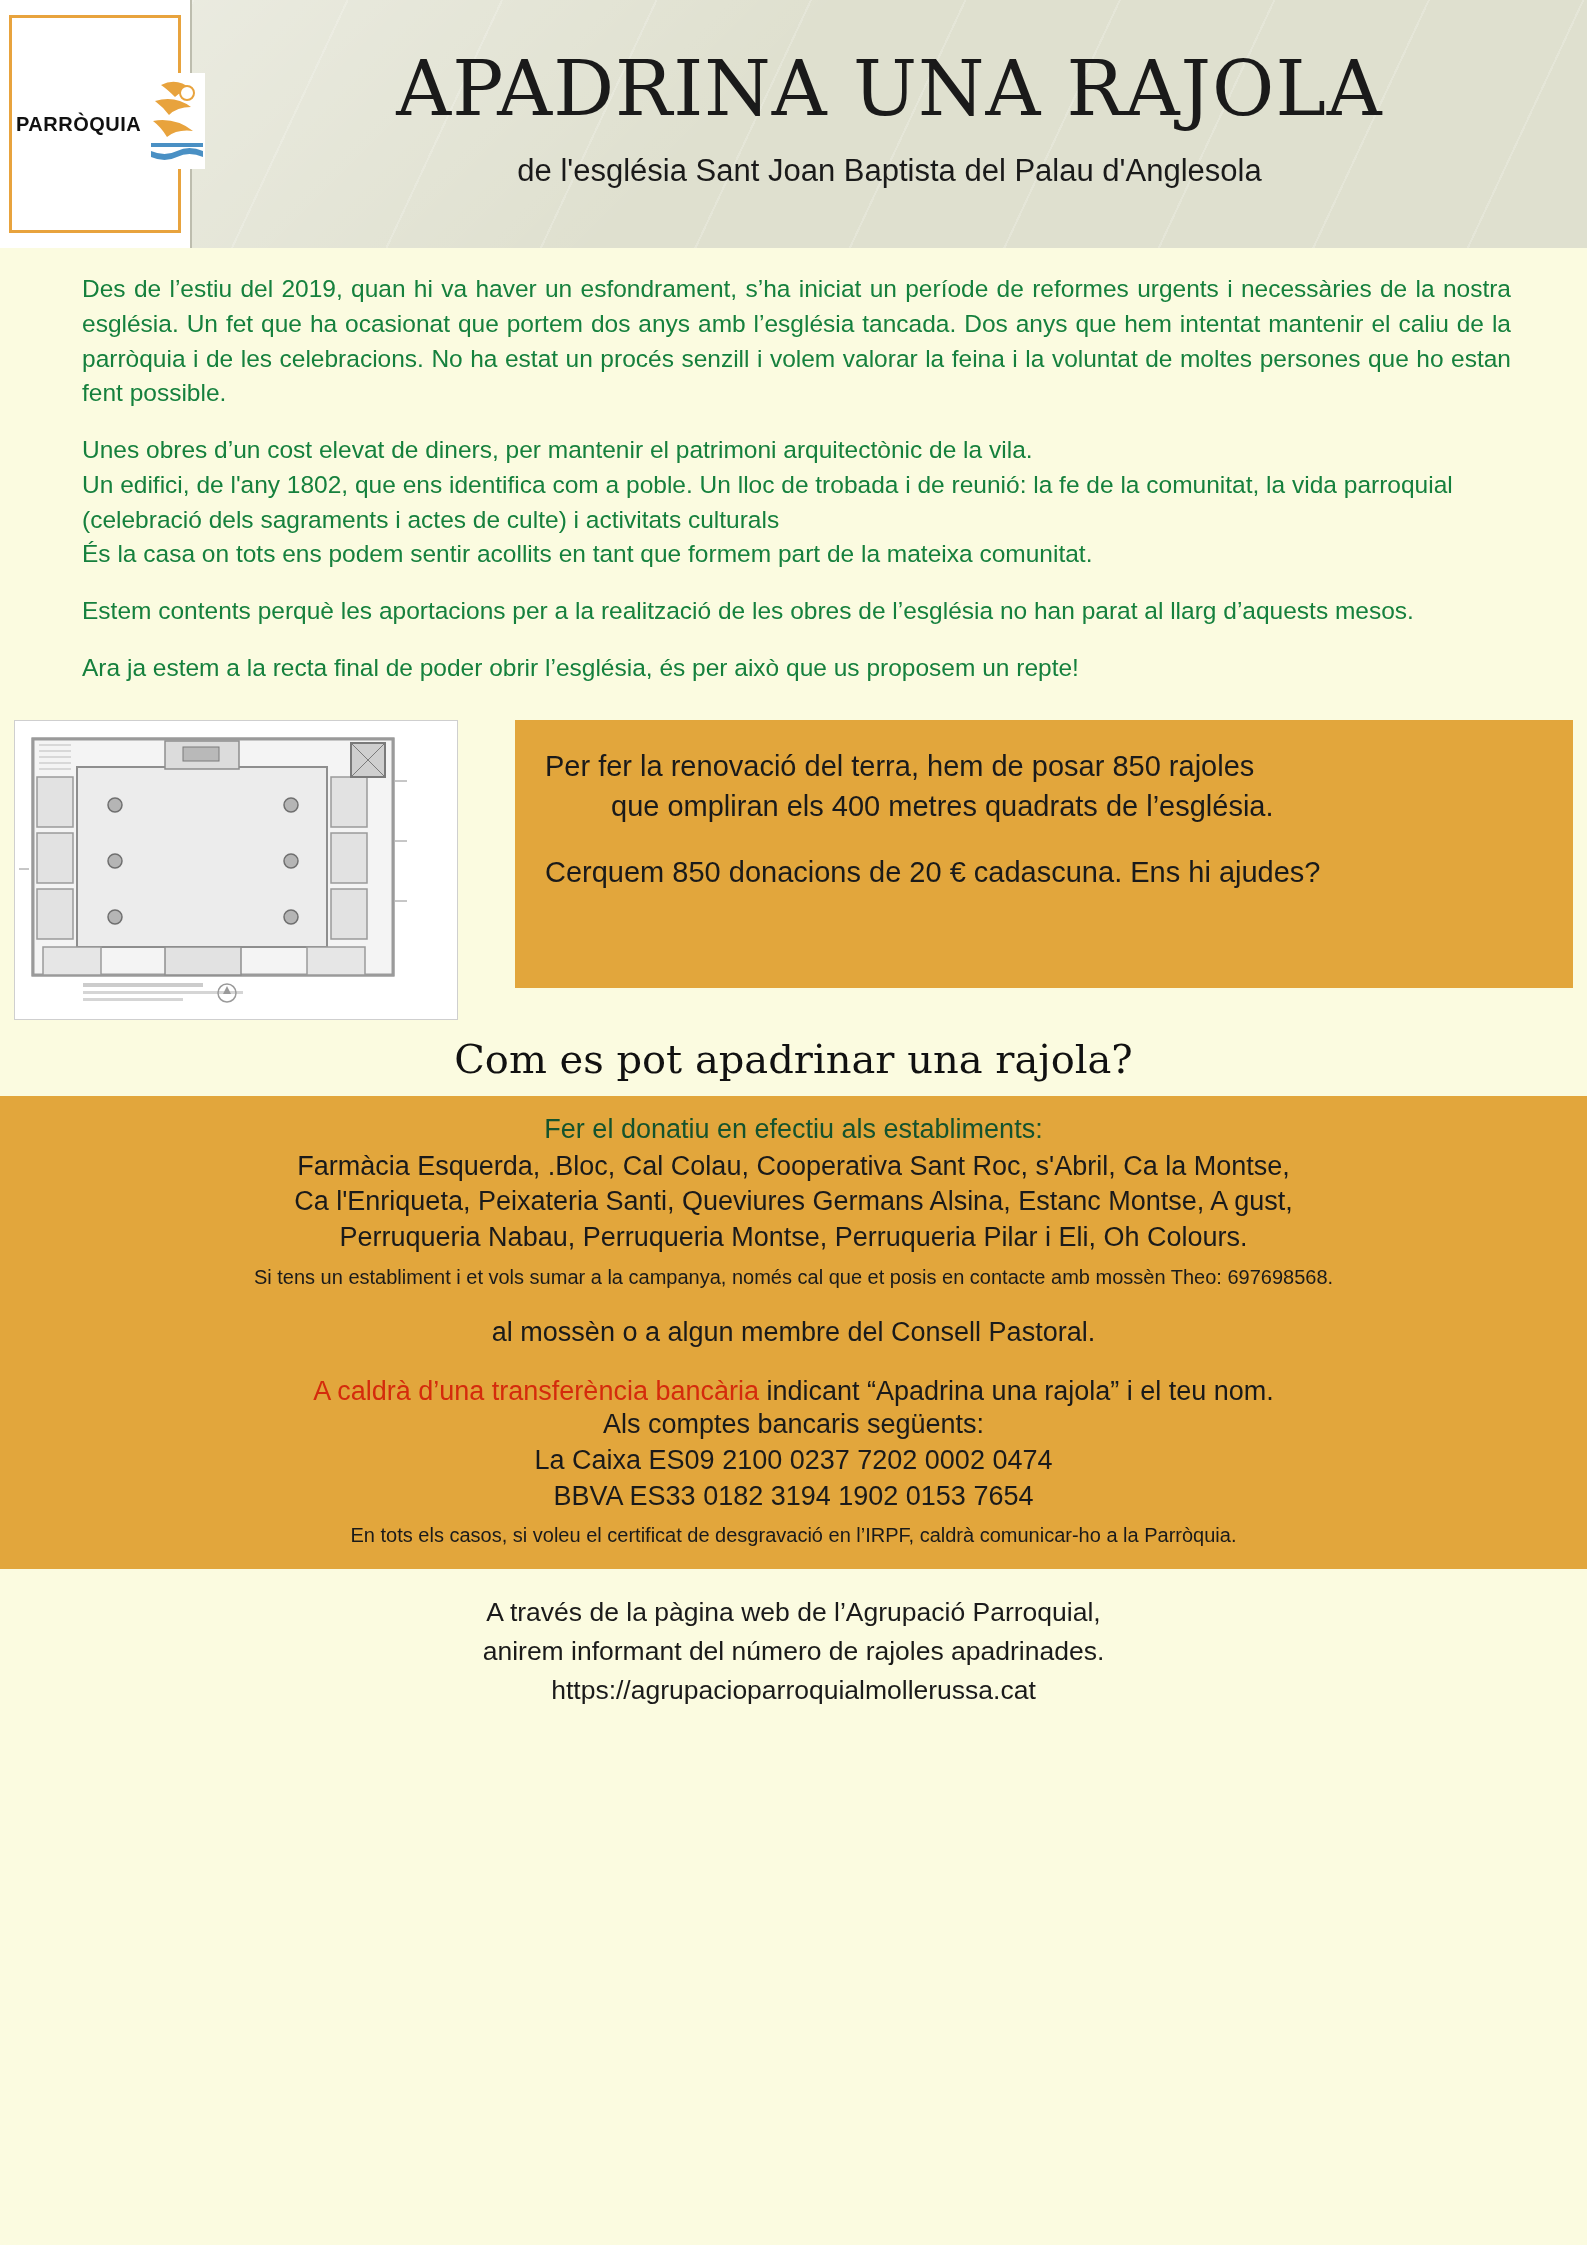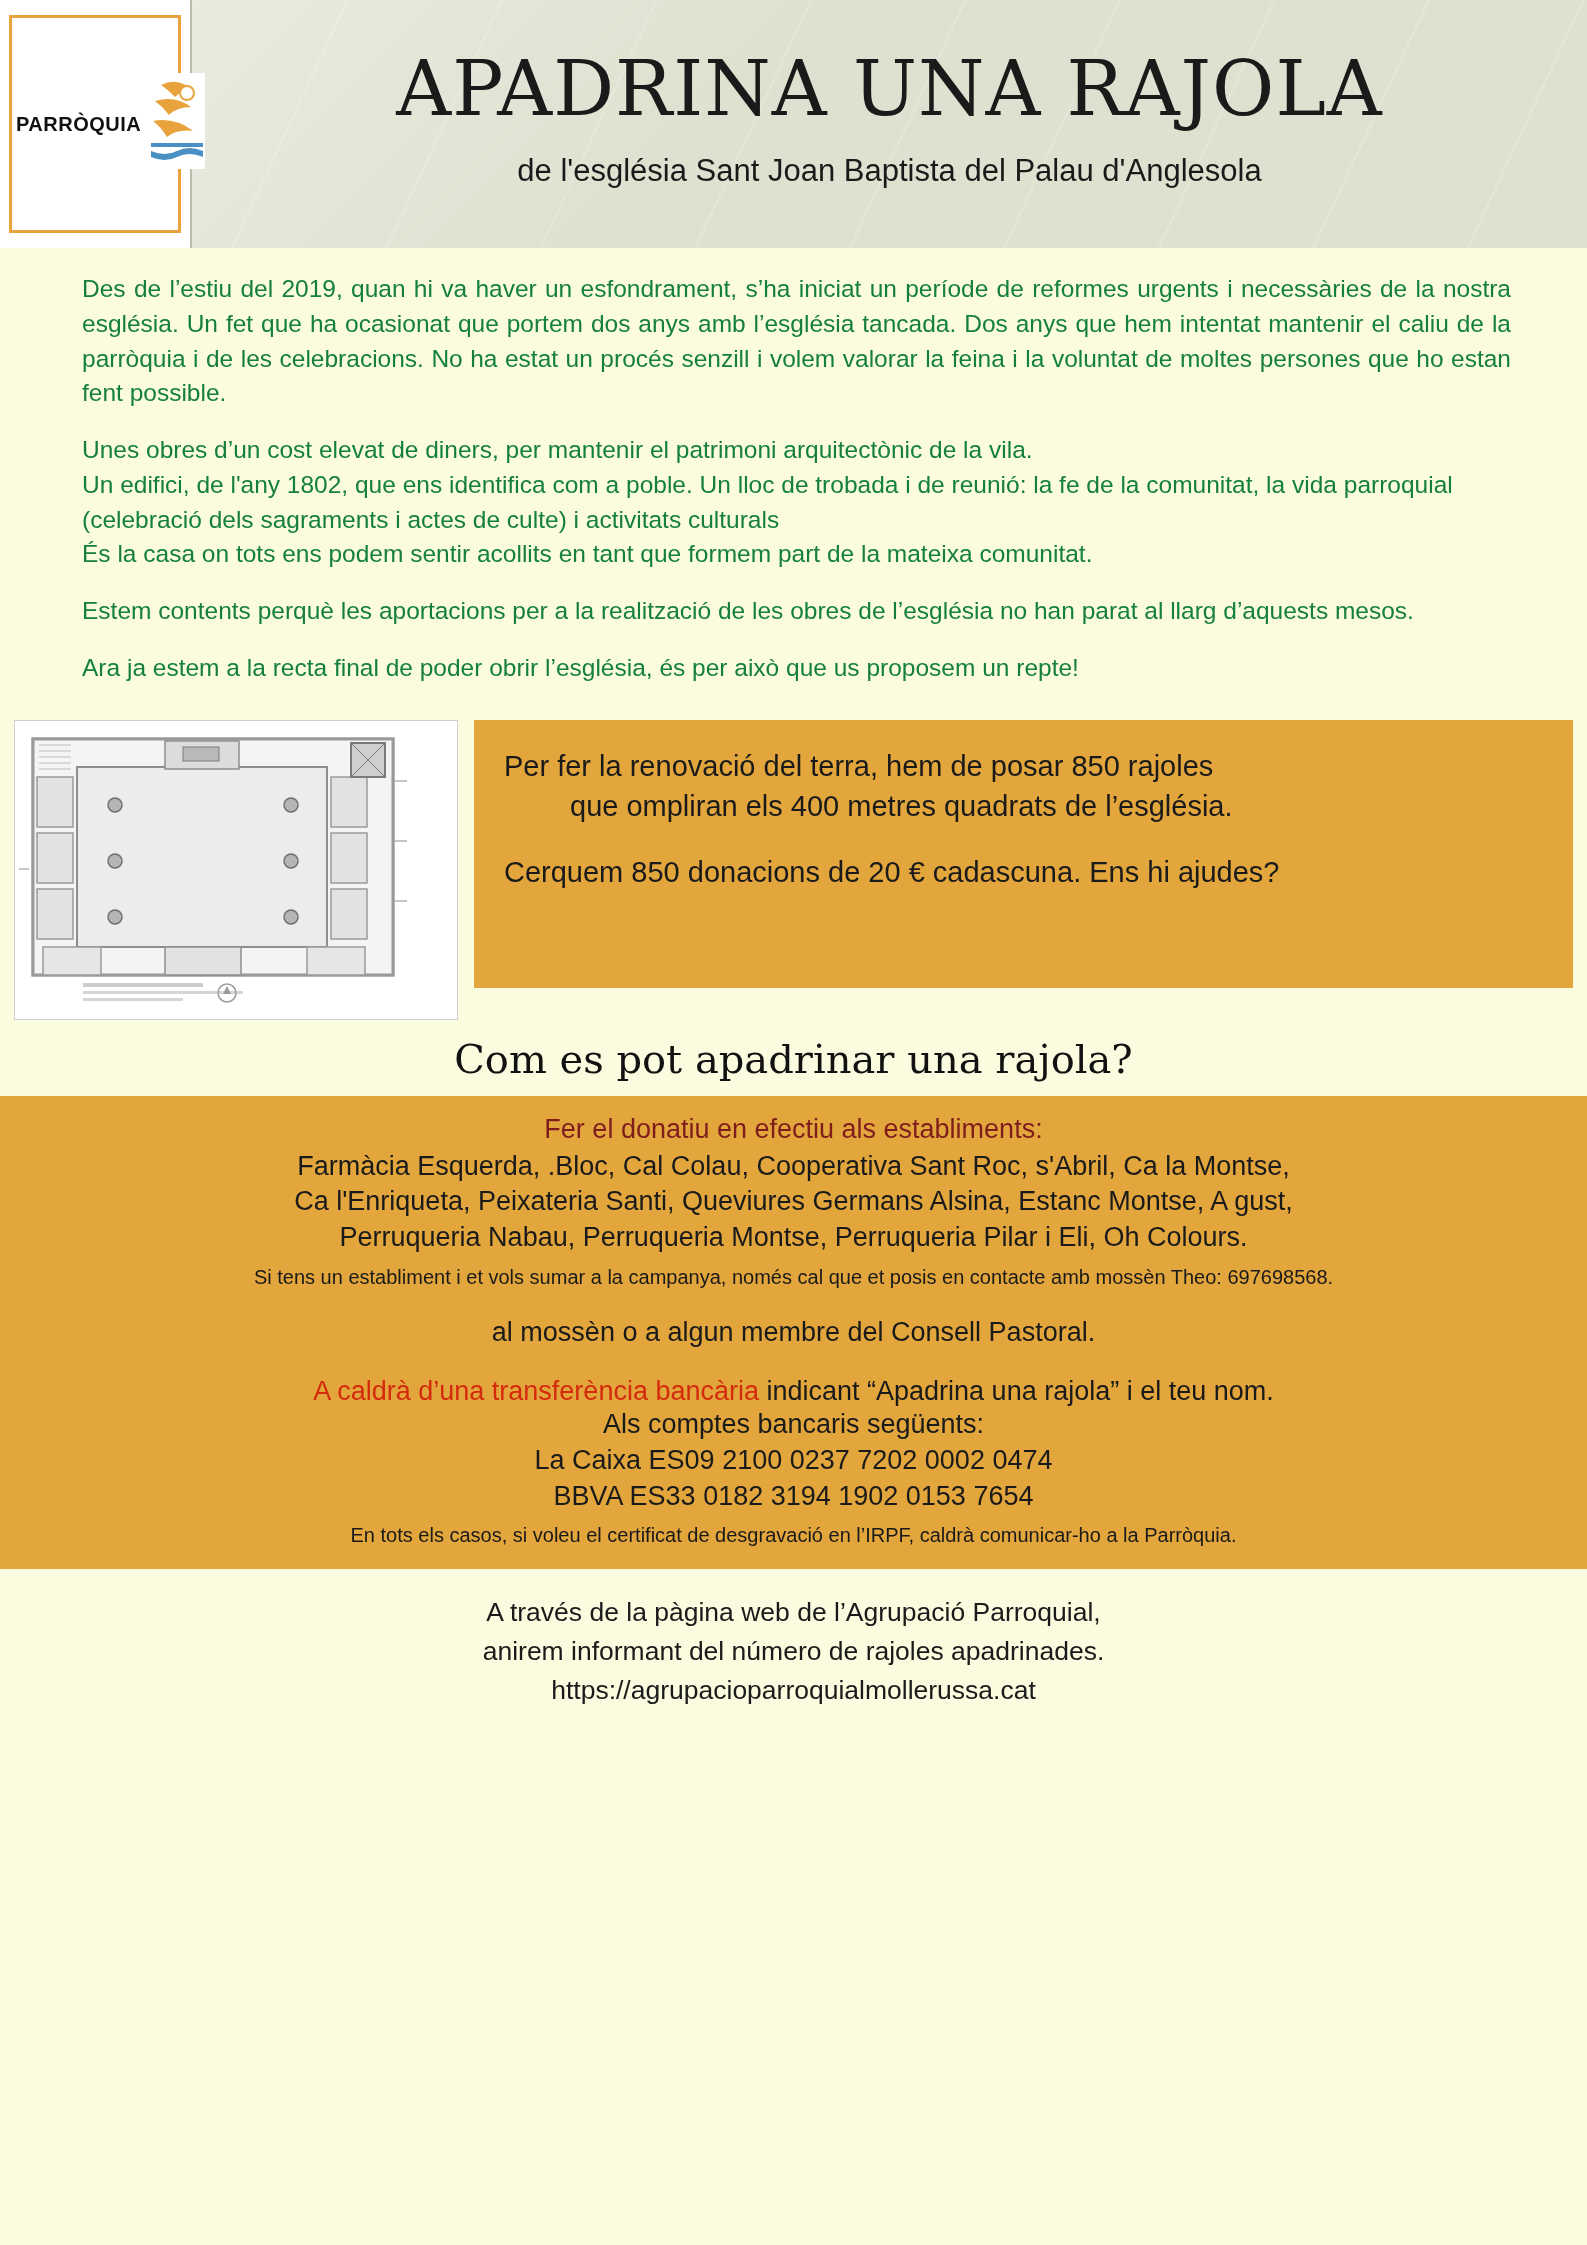--- a/index.html
+++ b/index.html
@@ -104,20 +104,21 @@
   }
   .intro p.nojust {
     text-align: left;
   }
 
   
   .mid {
     display: flex;
     align-items: flex-start;
     padding: 6px 0 0 0;
+    gap: 41px;
   }
   .plan {
     width: 442px;
     min-width: 442px;
     height: 298px;
     margin-left: 14px;
     background: #ffffff;
     border: 1px solid #cfcfcf;
     position: relative;
     overflow: hidden;
@@ -154,21 +155,21 @@
   }
 
   
   .panel {
     background: #e2a63c;
     padding: 16px 30px 22px 30px;
     text-align: center;
     color: #1a1a1a;
   }
   .panel .red {
-    color: #7f1d1d;
+    color: #14532d;
     font-size: 27px;
     margin: 2px 0 4px 0;
   }
   .panel .plain {
     font-size: 27px;
     line-height: 1.32;
     margin: 0;
   }
   .panel .small {
     font-size: 20px;

